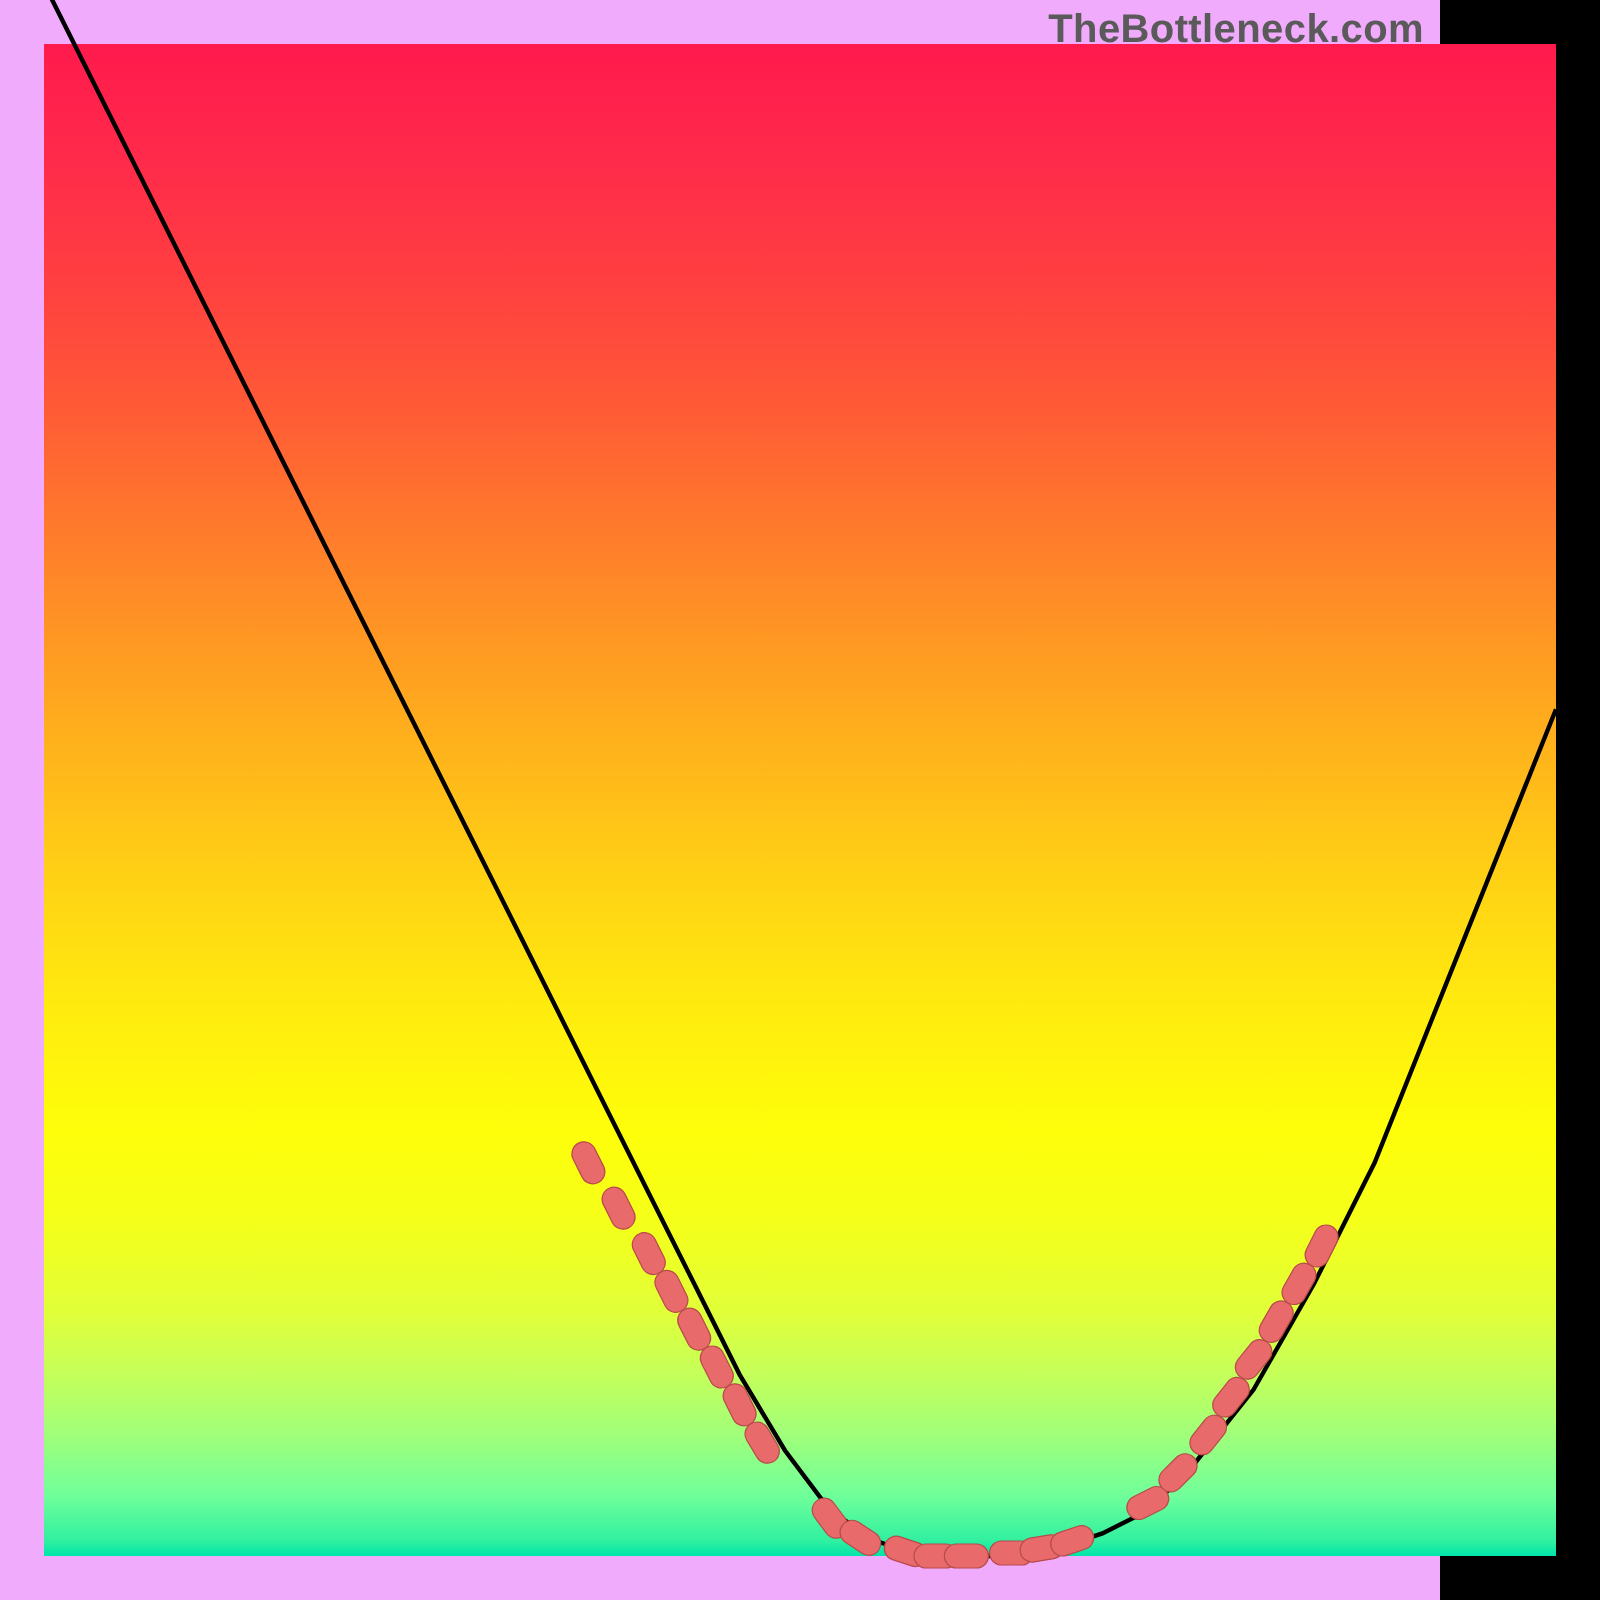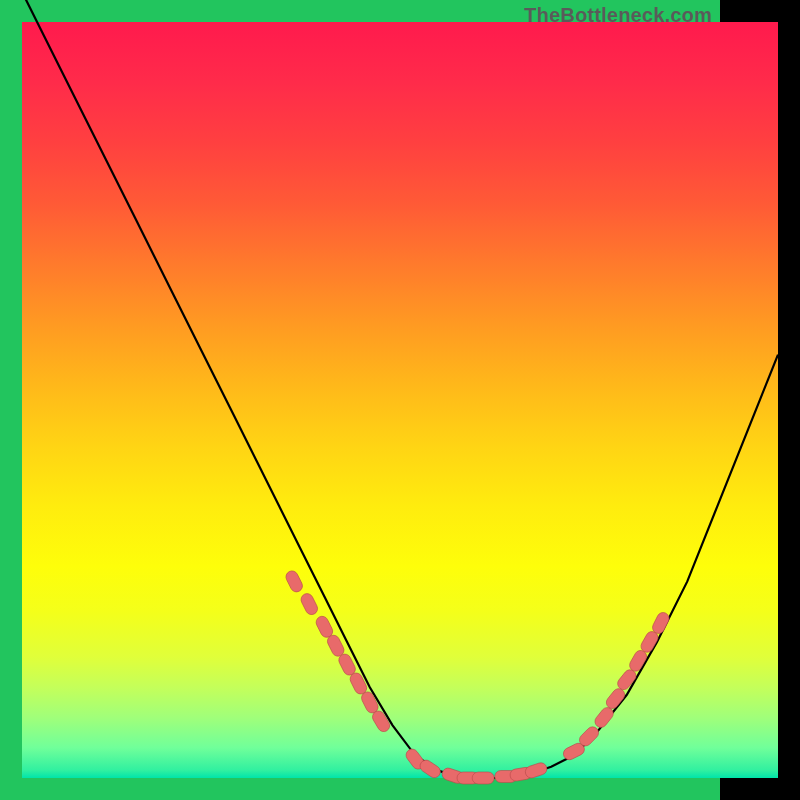--- a/index.html
+++ b/index.html
@@ -1,21 +1,21 @@
 <!DOCTYPE html>
 <html><head>
 <meta charset="utf-8">
 <style>
   * { margin: 0; padding: 0; box-sizing: border-box; }
   html, body { width: 800px; height: 800px; overflow: hidden; background: #000; }
   .frame {
     position: relative;
     width: 720px;
     height: 800px;
-    background: #22c55e;
+    background: #f0abfc;
   }
   .plot-area {
     position: absolute;
     left: 22px;
     top: 22px;
     width: 756px;
     height: 756px;
     
     background: linear-gradient(to bottom,
       #ff1a4d 0%,

